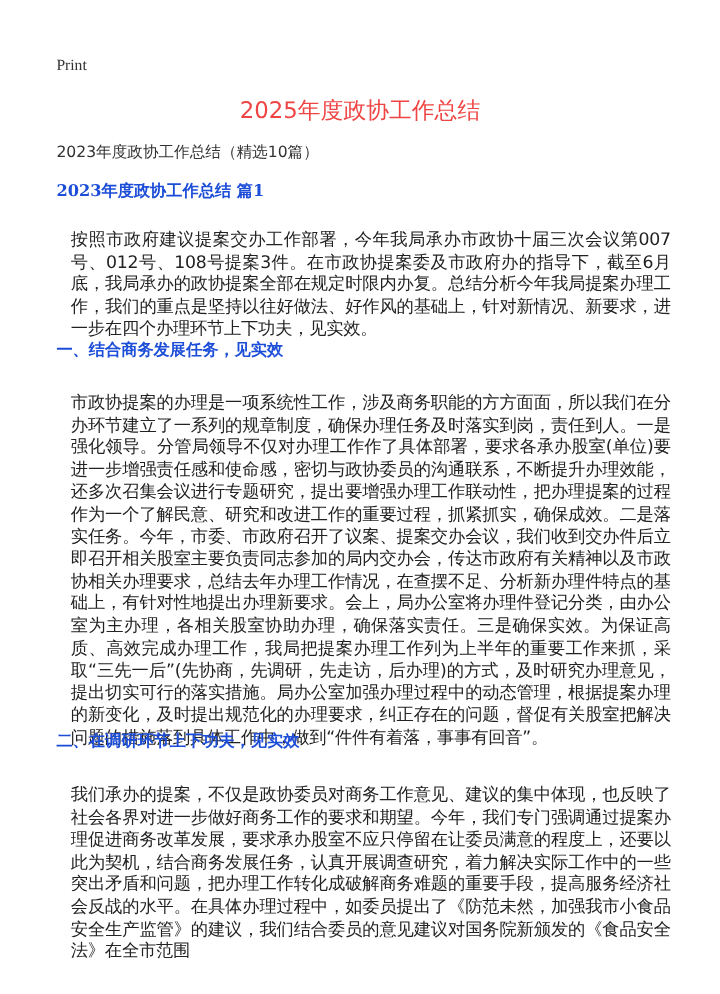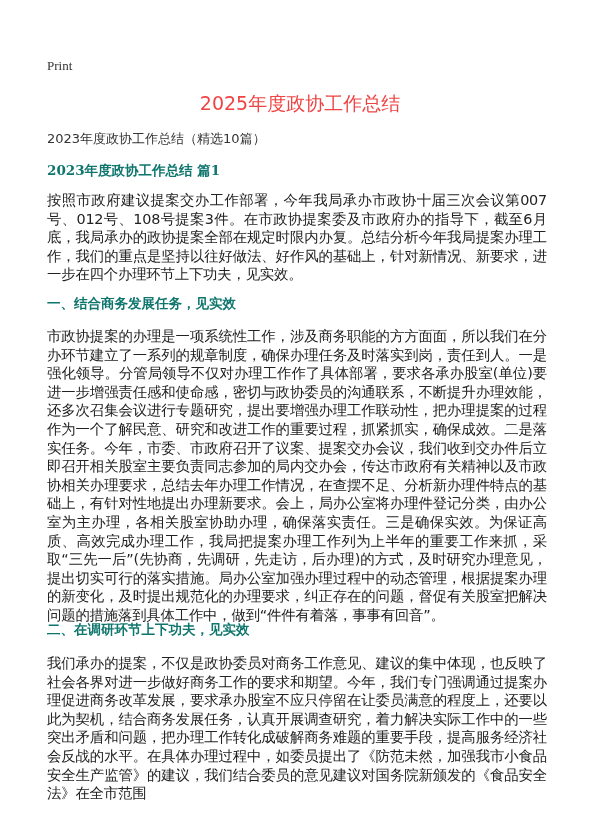--- a/index.html
+++ b/index.html
@@ -1,37 +1,37 @@
 <!DOCTYPE html>
 <html><head>
 <meta charset="utf-8">
 <style>
   html, body { margin: 0; padding: 0; background: #ffffff; }
   body { width: 600px; height: 828px; overflow: hidden; position: relative; color: #1a1a1a; }
-  .page { position: absolute; left: 0; top: 12px; width: 600px; height: 720px; }
+  .page { position: absolute; left: 0; top: 0; width: 600px; height: 720px; }
   .print-label {
     position: absolute; left: 47px; top: 46px;
     font-family: "Liberation Serif", serif; font-size: 13px; color: #333;
   }
   .doc-title {
     position: absolute; left: 0; top: 79px; width: 600px; text-align: center;
     font-family: "DejaVu Sans", sans-serif; font-size: 19px; color: #ef4444; margin: 0; font-weight: normal;
   }
   .subtitle {
     position: absolute; left: 47px; top: 118px;
     font-family: "DejaVu Sans", sans-serif; font-size: 13px; color: #333; text-align: right;
   }
   .section-head {
     position: absolute; left: 47px;
-    font-family: "DejaVu Serif", serif; font-size: 13.5px; font-weight: bold; color: #0f766e; margin: 0;
+    font-family: "DejaVu Serif", serif; font-size: 13.5px; font-weight: bold; color: #1d4ed8; margin: 0;
   }
   .para {
     position: absolute; left: 47px; width: 500px;
     font-family: "DejaVu Sans", sans-serif; font-size: 14.4px; line-height: 18.6px; color: #222;
-    text-align: justify; margin: 0; letter-spacing: -0.2px;
+    text-align: justify; margin: 12px; letter-spacing: -0.2px;
   }
 </style>
 </head>
 <body>
 
 <div class="page">
   <div class="print-label">Print</div>
   <h1 class="doc-title">2025年度政协工作总结</h1>
   <div class="subtitle">2023年度政协工作总结（精选10篇）</div>
 

